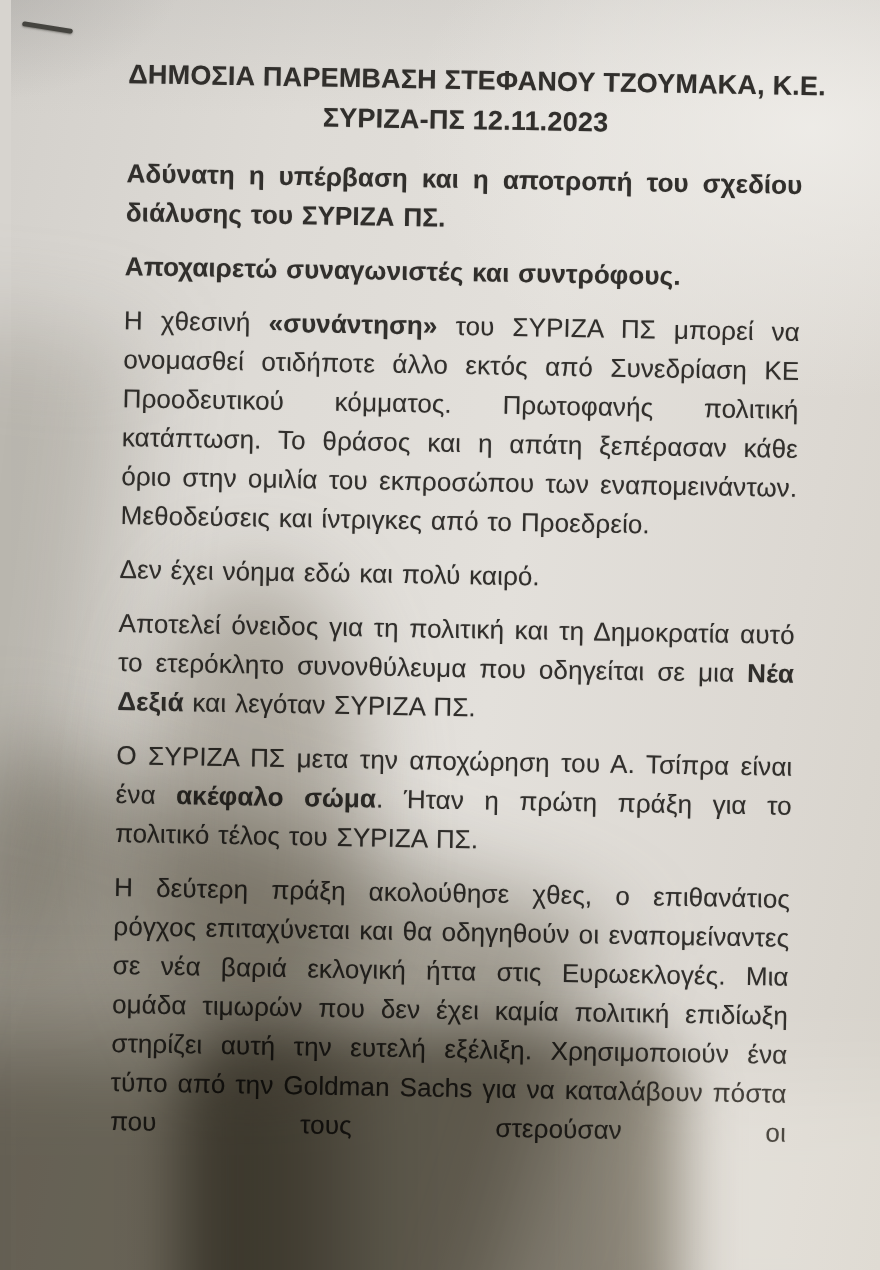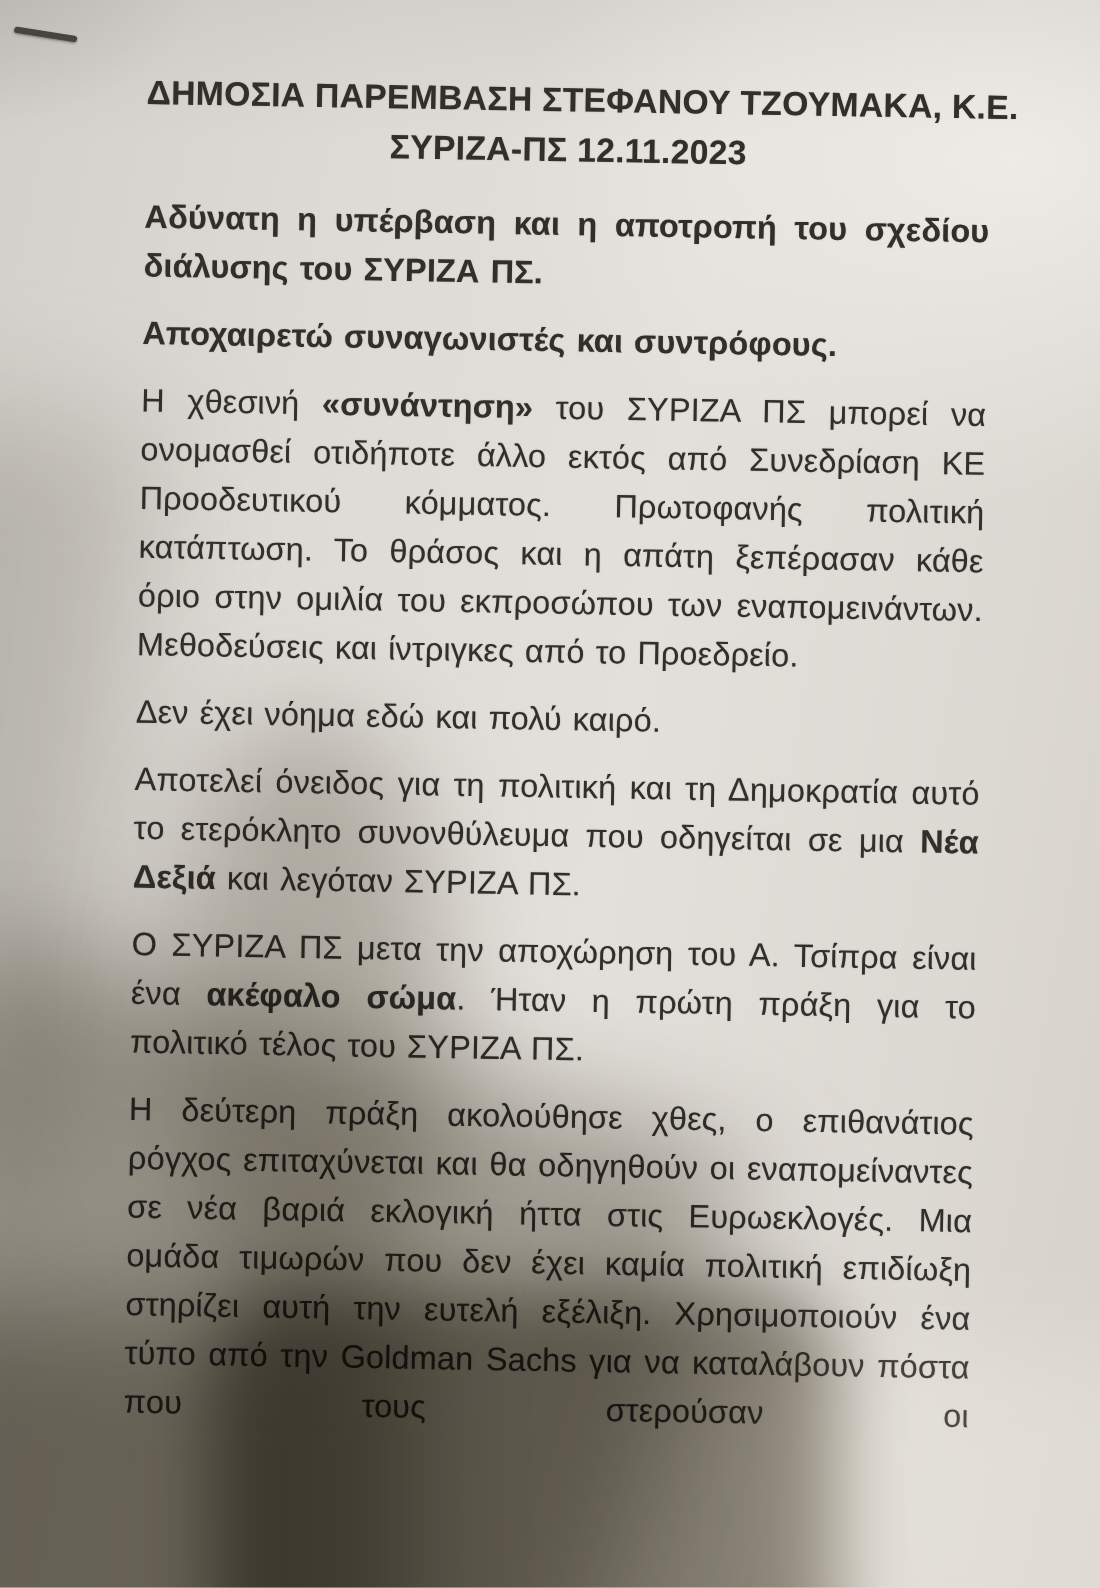--- a/index.html
+++ b/index.html
@@ -12,20 +12,21 @@
     position: relative;
     overflow: hidden;
     background: #d7d4cf;
     font-family: "Liberation Sans", "DejaVu Sans", sans-serif;
   }
 
   
   .photo {
     position: absolute;
     inset: 0;
+    margin-left: 11px;
   }
   .sheet {
     position: absolute;
     inset: 0;
     background:
       radial-gradient(ellipse 620px 420px at 92% 10%, rgba(240,238,234,0.85), rgba(240,238,234,0) 65%),
       radial-gradient(ellipse 300px 200px at -4% -3%, rgba(152,150,147,0.45), rgba(152,150,147,0) 70%),
       linear-gradient(to bottom, rgba(186,184,180,0.30), rgba(186,184,180,0) 9%),
       linear-gradient(100deg, #d3d0cb 0%, #dedbd6 28%, #e3e0db 55%, #dcd8d2 82%, #d6d2ca 100%);
   }

